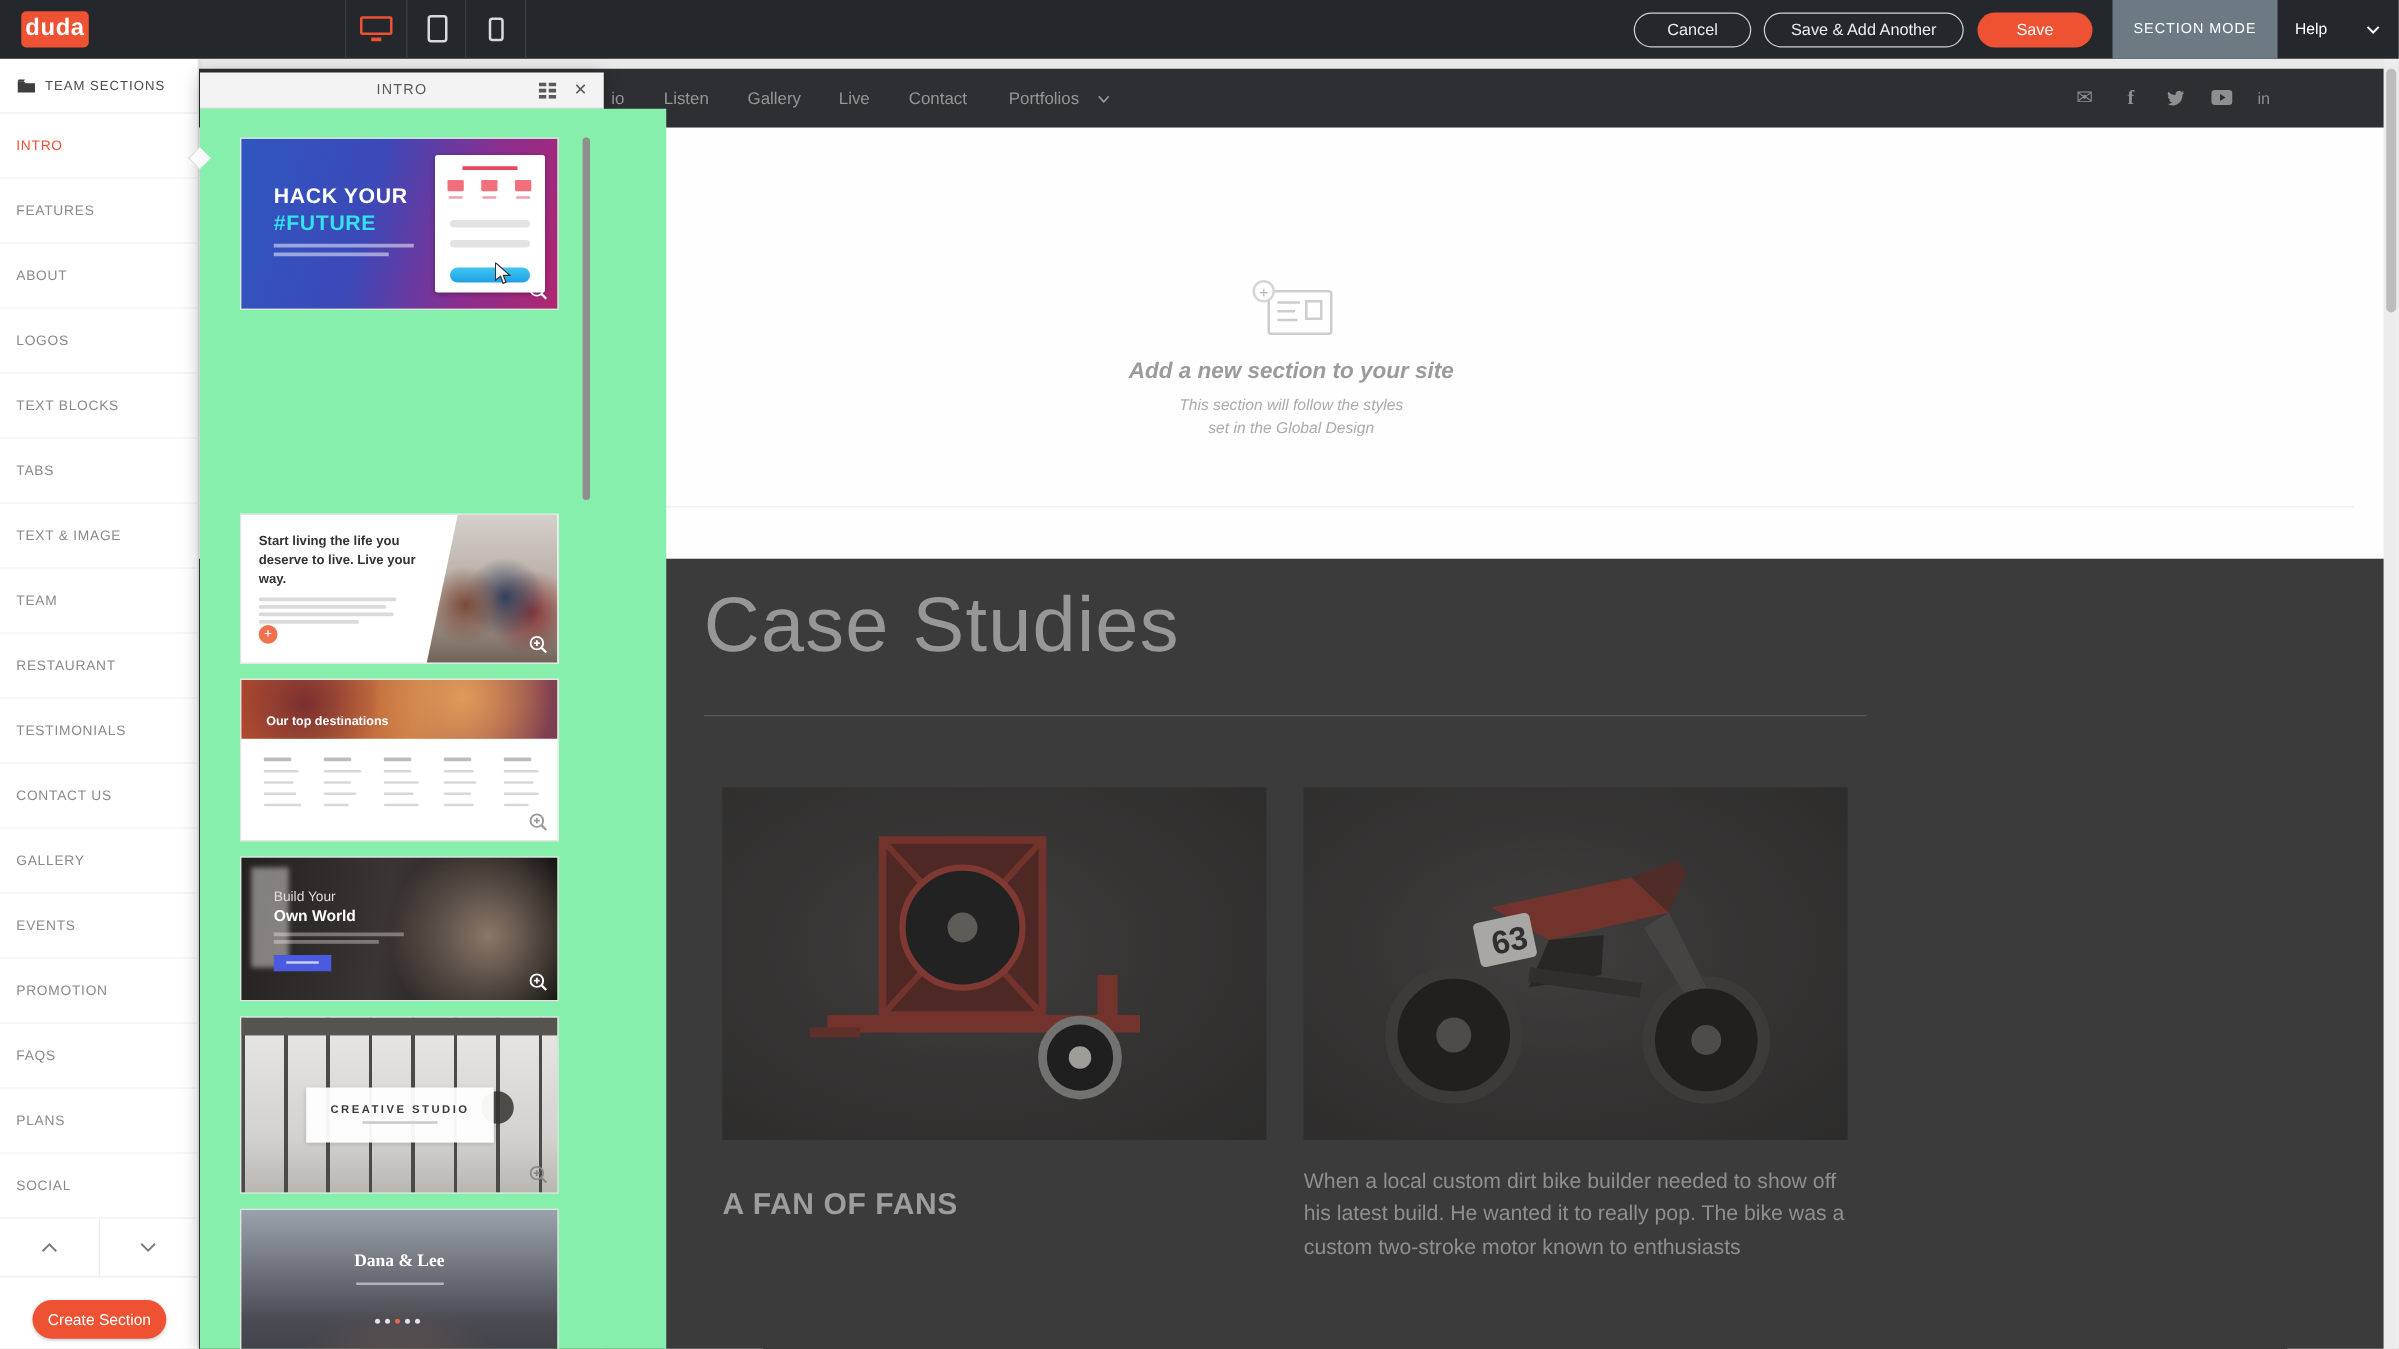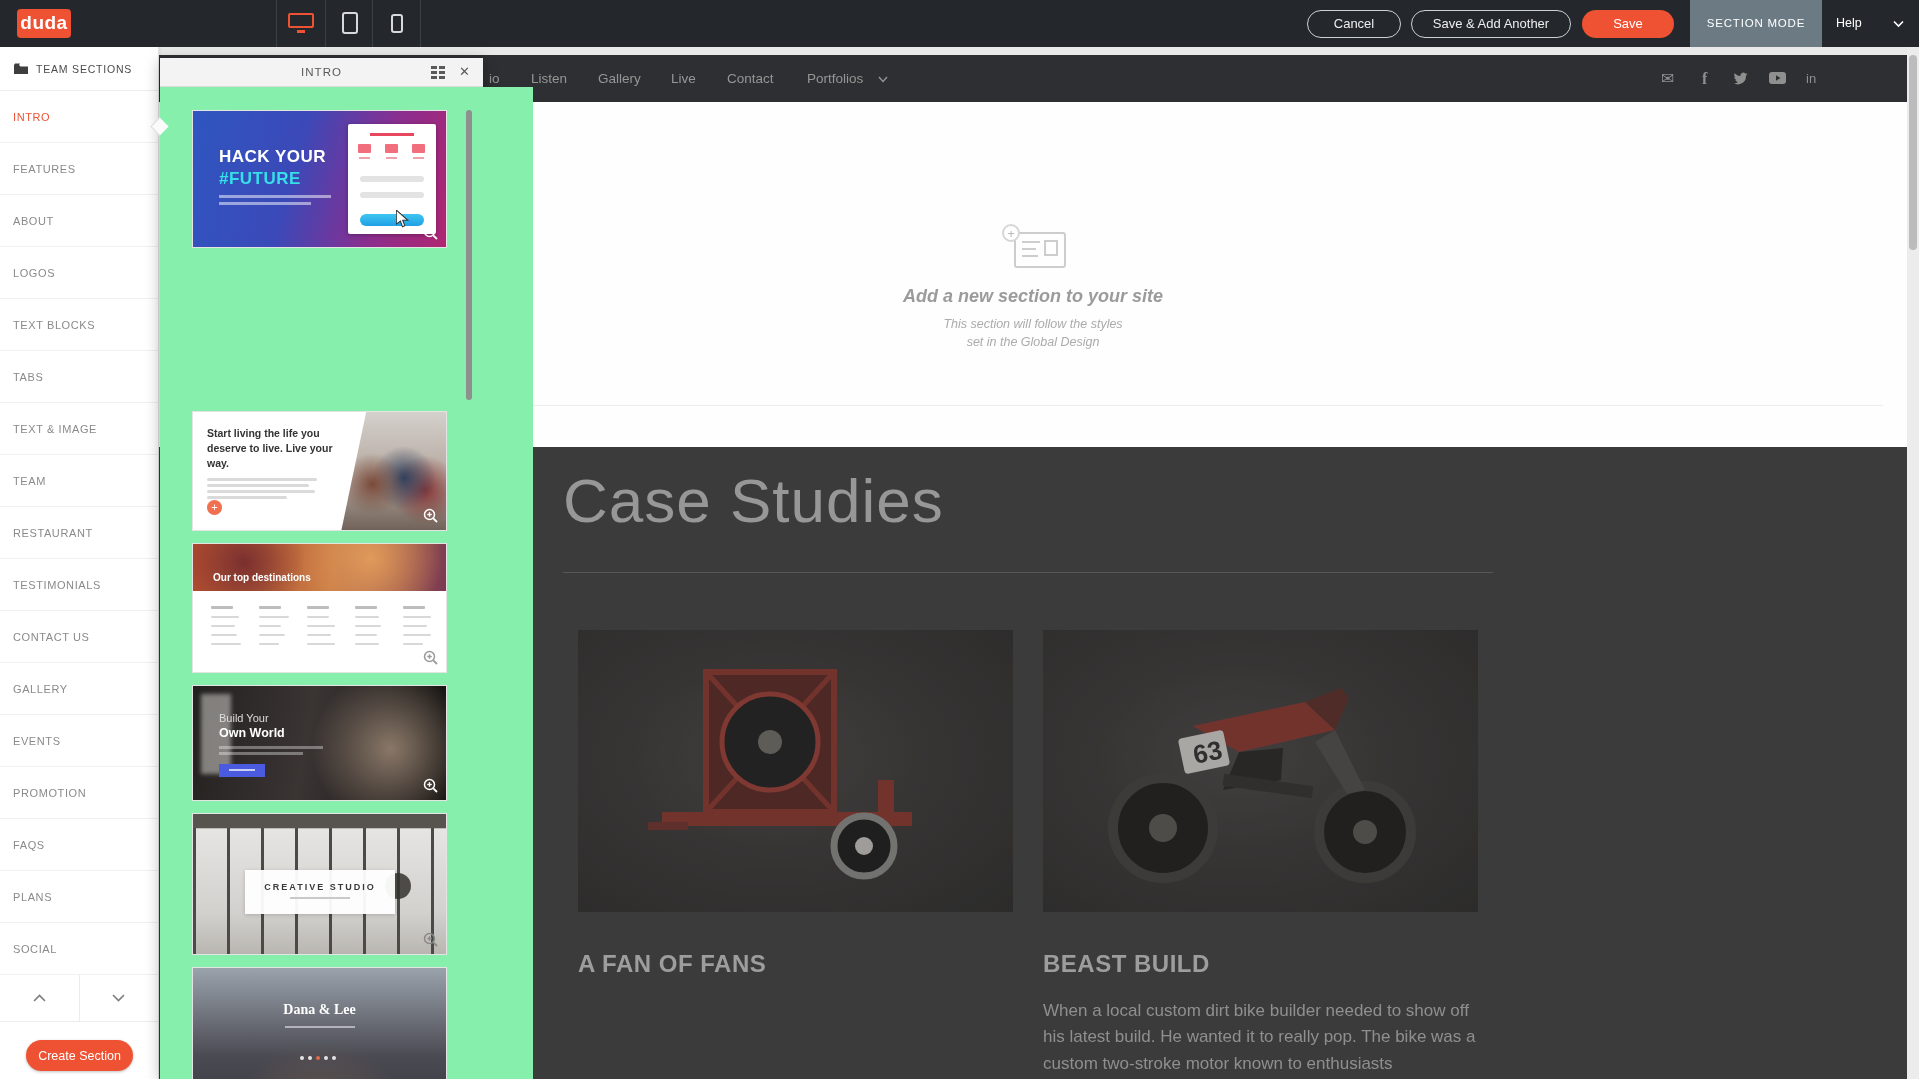--- a/index.html
+++ b/index.html
@@ -299,21 +299,20 @@
         <circle cx="322" cy="202" r="12" fill="#55534f"></circle>
         <polygon points="150,96 262,72 292,100 196,122" fill="#8c3028"></polygon>
         <polygon points="292,100 322,160 304,164 272,112" fill="#4a4846"></polygon>
         <rect x="138" y="104" width="46" height="36" rx="4" fill="#d8d6d1" transform="rotate(-12 161 122)"></rect>
         <text x="150" y="132" font-size="26" font-weight="bold" fill="#2a2a2a" transform="rotate(-12 161 122)" font-family="'Liberation Sans',sans-serif">63</text>
         <polygon points="196,122 240,118 238,150 180,160" fill="#211f1e"></polygon>
         <rect x="180" y="150" width="90" height="12" fill="#2c2a28" transform="rotate(8 225 156)"></rect>
         <polygon points="262,72 298,58 306,68 292,100" fill="#5a2622"></polygon>
       </svg>
     </div>
-    <div class="cshead">BEAST BUILD</div>
     <div class="csbody">When a local custom dirt bike builder needed to show off his latest build. He wanted it to really pop. The bike was a custom two-stroke motor known to enthusiasts</div>
   </div>
 </div>
 
 <div id="panel">
   <div id="panelhead">
     <div id="paneltitle">INTRO</div>
     <svg class="headicon" style="right:38px;" width="14" height="13" viewBox="0 0 14 13">
       <rect x="0" y="0" width="6" height="3" fill="#5a5a5a"></rect>
         <rect x="8" y="0" width="6" height="3" fill="#5a5a5a"></rect>

